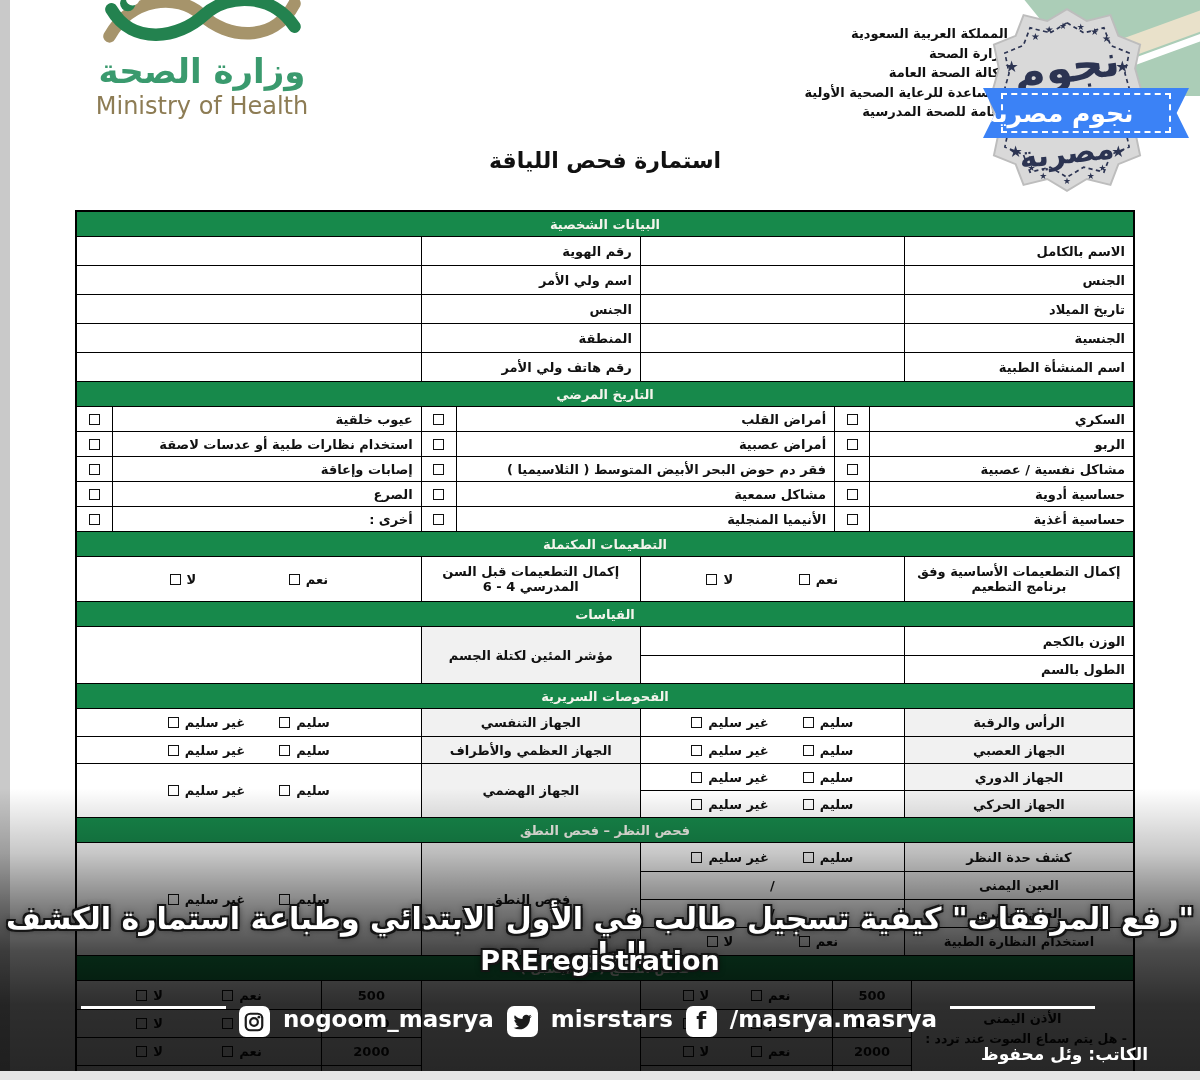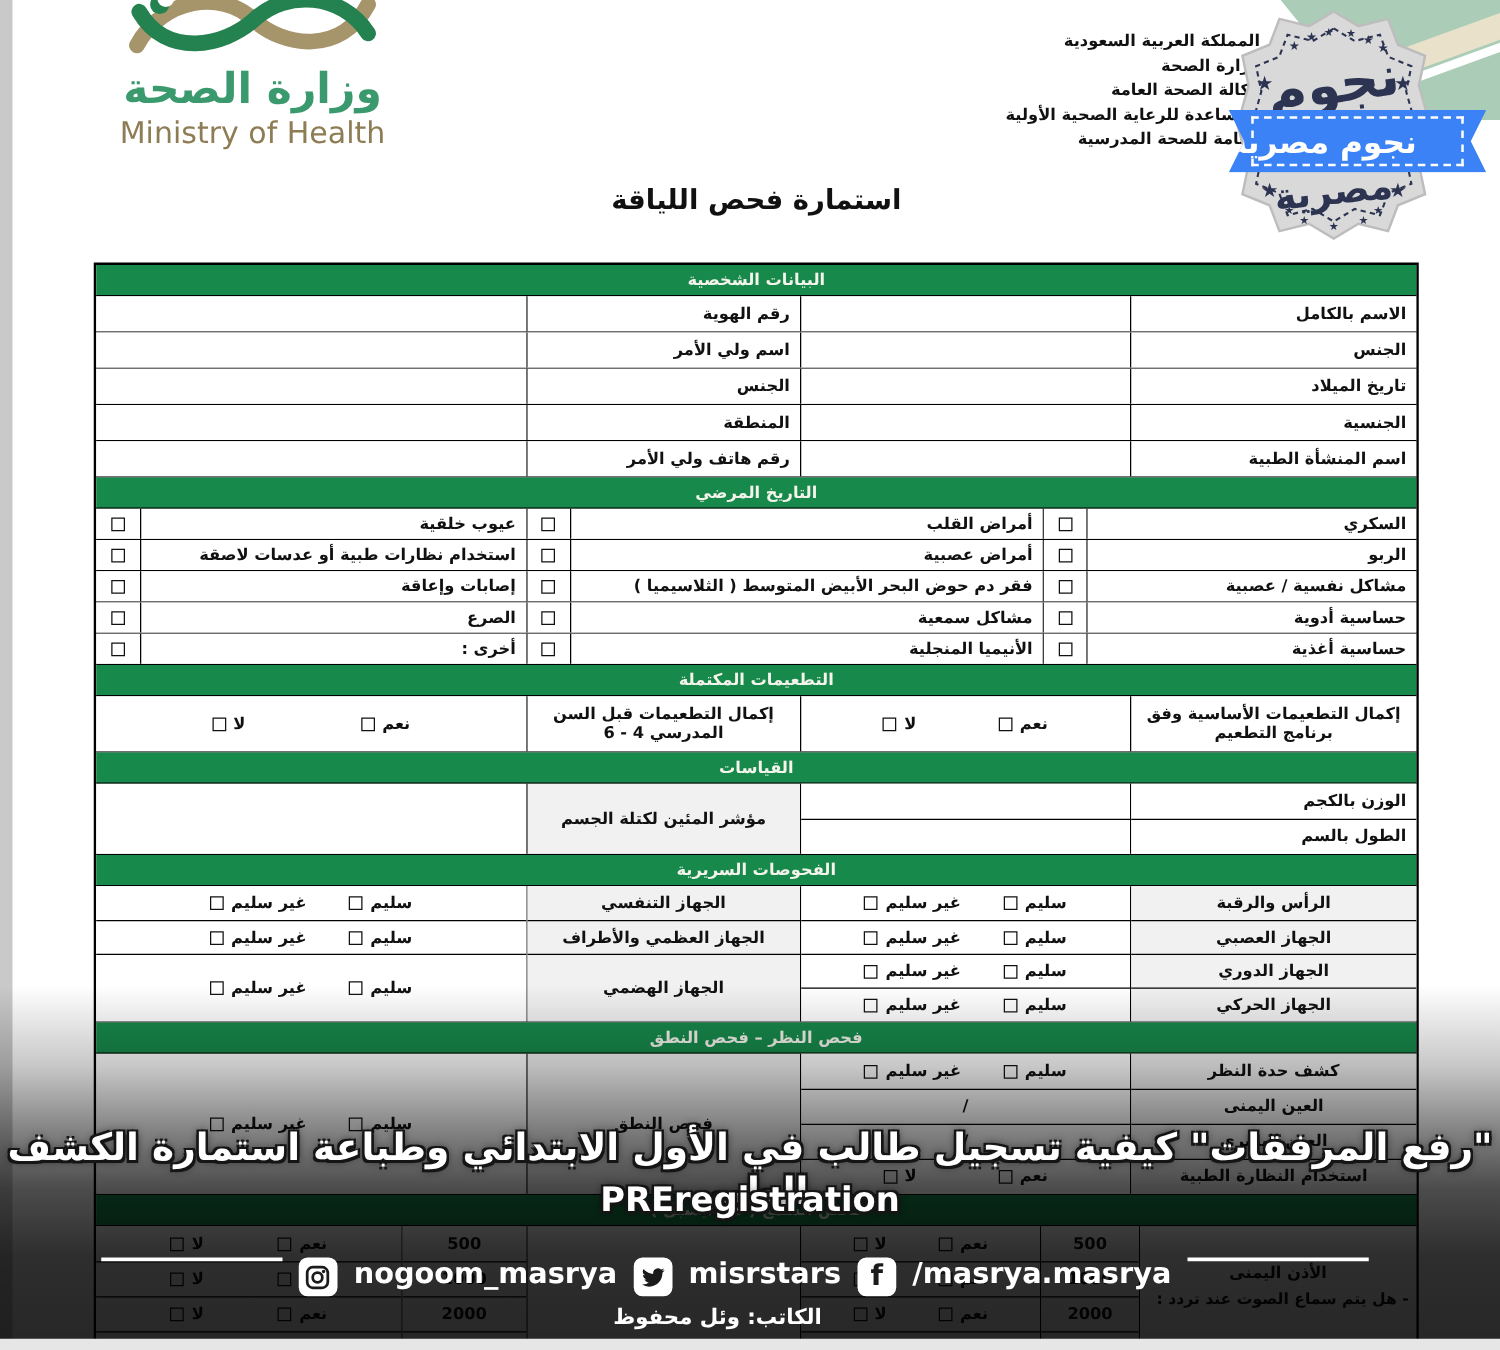--- a/index.html
+++ b/index.html
@@ -87,21 +87,21 @@
           font-size:27px; font-weight:bold; color:#fff;
           text-shadow:-2px -2px 0 #151515, 2px -2px 0 #151515, -2px 2px 0 #151515,
                       2px 2px 0 #151515, 0 0 7px rgba(0,0,0,.85); }
 
   .social { position:absolute; top:1006px; left:0; width:1176px; display:flex; align-items:flex-start;
             justify-content:center; gap:13px; z-index:6; color:#fff; font-size:23px; font-weight:bold; }
   .sline { width:145px; height:3px; background:#fff; flex:none; }
   .sico { width:31px; height:31px; background:#fff; border-radius:7px; display:flex;
           align-items:center; justify-content:center; flex:none; }
   .fbf { font-size:23px; font-weight:bold; color:#1b1b1b; line-height:1; }
-  .credit { position:absolute; top:1044px; left:0; width:1148px; text-align:center; color:#fff;
+  .credit { position:absolute; top:1044px; left:0; width:1148px; text-align:right; color:#fff;
             font-size:17px; font-weight:bold; z-index:6; direction:rtl; }
   .bstrip { position:absolute; left:0; right:0; bottom:0; height:9px; background:#e6e6e6; z-index:7; }
 </style>
 </head>
 <body>
 
 <div class="page">
   <div class="ledge"></div>
 
   <div class="corner">

